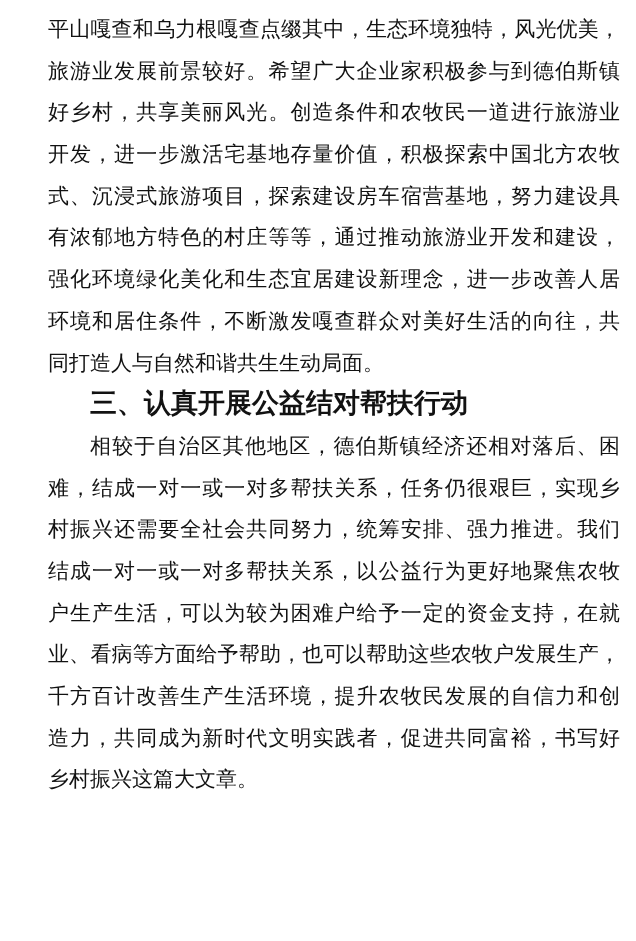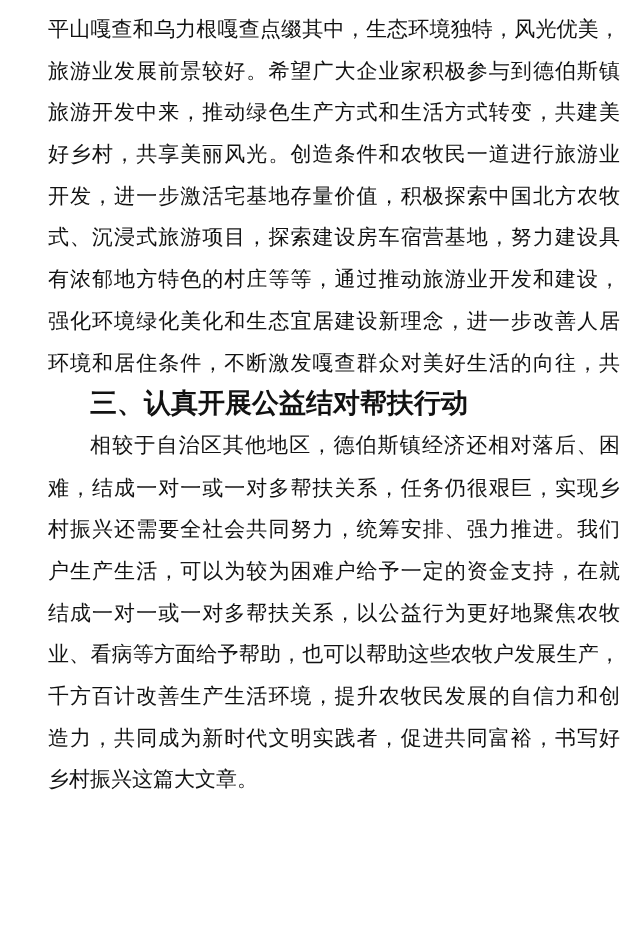--- a/index.html
+++ b/index.html
@@ -33,53 +33,52 @@
     overflow: hidden;
     white-space: normal;
     word-break: break-all;
   }
   .line.end {
     text-align-last: left;
     -moz-text-align-last: left;
   }
   .line.indent {
     text-indent: 42px;
-    font-family: Liberation Serif, serif;
   }
   .line.heading {
     font-weight: 700;
     text-align-last: left;
     -moz-text-align-last: left;
     text-indent: 42px;
     margin: 0;
     font-size: 27px;
   }
 </style>
 </head>
 <body>
 
 <div class="page">
   <div class="textblock">
 
     <div class="line">平山嘎查和乌力根嘎查点缀其中，生态环境独特，风光优美，</div>
     <div class="line">旅游业发展前景较好。希望广大企业家积极参与到德伯斯镇</div>
-    <div class="line">旅游开发中来，推动绿色生产方式和生活方式转变，共建美</div>
     <div class="line">好乡村，共享美丽风光。创造条件和农牧民一道进行旅游业</div>
     <div class="line">开发，进一步激活宅基地存量价值，积极探索中国北方农牧</div>
     <div class="line">式、沉浸式旅游项目，探索建设房车宿营基地，努力建设具</div>
     <div class="line">有浓郁地方特色的村庄等等，通过推动旅游业开发和建设，</div>
     <div class="line">强化环境绿化美化和生态宜居建设新理念，进一步改善人居</div>
     <div class="line">环境和居住条件，不断激发嘎查群众对美好生活的向往，共</div>
+    <div class="line end">同打造人与自然和谐共生生动局面。</div>
 
     <div class="line heading">三、认真开展公益结对帮扶行动</div>
 
     <div class="line indent">相较于自治区其他地区，德伯斯镇经济还相对落后、困</div>
     <div class="line">难，结成一对一或一对多帮扶关系，任务仍很艰巨，实现乡</div>
     <div class="line">村振兴还需要全社会共同努力，统筹安排、强力推进。我们</div>
+    <div class="line">结成一对一或一对多帮扶关系，以公益行为更好地聚焦农牧</div>
     <div class="line">户生产生活，可以为较为困难户给予一定的资金支持，在就</div>
-    <div class="line">结成一对一或一对多帮扶关系，以公益行为更好地聚焦农牧</div>
     <div class="line">业、看病等方面给予帮助，也可以帮助这些农牧户发展生产，</div>
     <div class="line">千方百计改善生产生活环境，提升农牧民发展的自信力和创</div>
     <div class="line">造力，共同成为新时代文明实践者，促进共同富裕，书写好</div>
     <div class="line end">乡村振兴这篇大文章。</div>
 
   </div>
 </div>
 
 </body></html>

